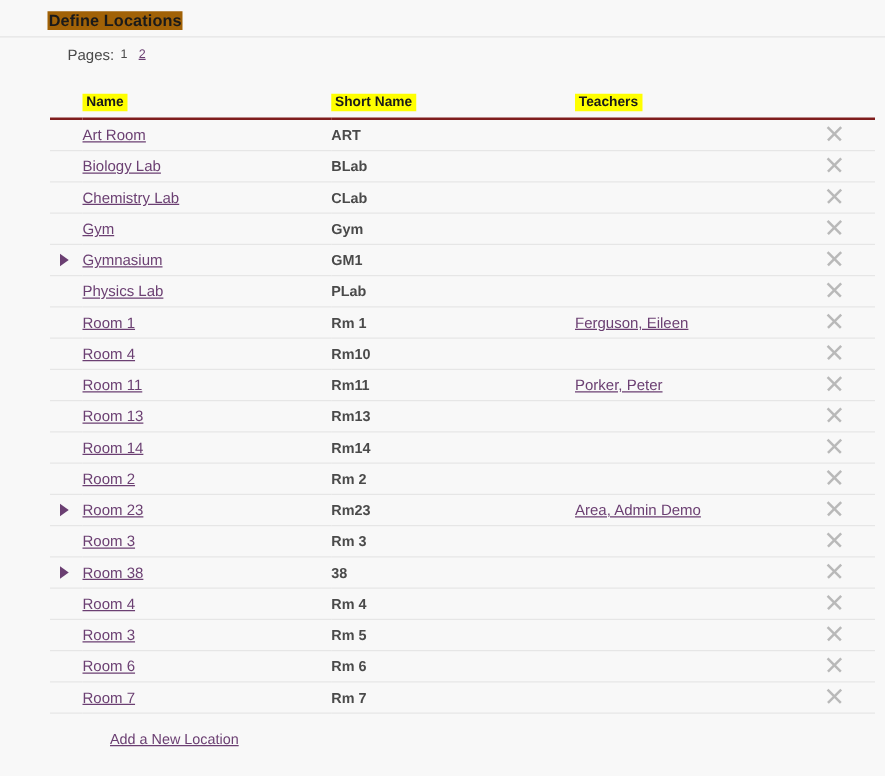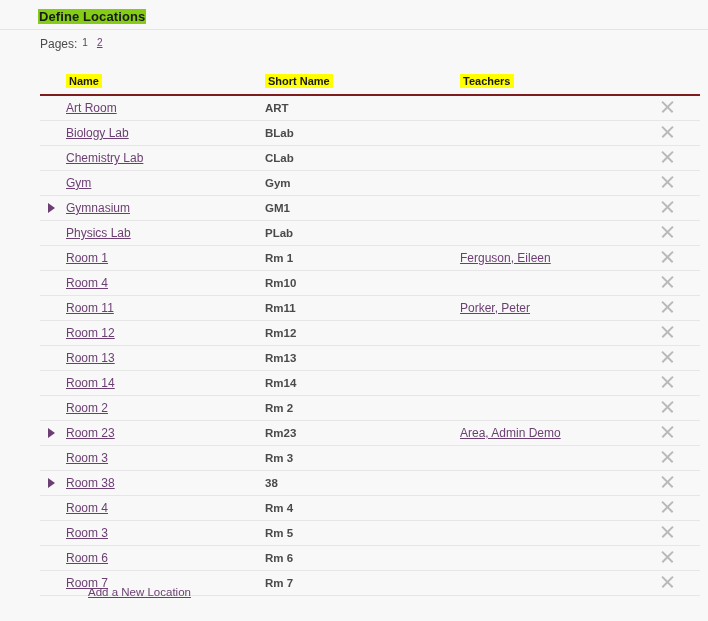--- a/index.html
+++ b/index.html
@@ -22,39 +22,39 @@
   .title-wrap {
     position: absolute;
     left: 38px;
     top: 9px;
   }
   .page-title {
     display: inline-block;
     font-size: 13px;
     font-weight: bold;
     color: #1a1a1a;
-    background: #84cc16;
+    background: #a16207;
     line-height: 15px;
     padding: 0 1px;
     letter-spacing: 0.1px;
   }
 
   .title-rule {
     position: absolute;
     left: 0px;
     top: 29px;
     width: 708px;
     height: 1px;
     background: #e4e4e4;
   }
 
   
   .pages-row {
     position: absolute;
-    left: 40px;
+    left: 54px;
     top: 37px;
     font-size: 12px;
     color: #4a4a4a;
     white-space: nowrap;
   }
   .pages-label {
     color: #4a4a4a;
   }
   .page-num {
     display: inline-block;
@@ -286,27 +286,20 @@
       </tr>
       <tr>
         <td></td>
         <td class="cell-name"><a class="lnk">Room 11</a></td>
         <td class="cell-short"><span class="short-val">Rm11</span></td>
         <td class="cell-teach"><a class="lnk">Porker, Peter</a></td>
         <td class="del-cell"><span class="del-icon"></span></td>
       </tr>
       <tr>
         <td></td>
-        <td class="cell-name"><a class="lnk">Room 12</a></td>
-        <td class="cell-short"><span class="short-val">Rm12</span></td>
-        <td class="cell-teach"></td>
-        <td class="del-cell"><span class="del-icon"></span></td>
-      </tr>
-      <tr>
-        <td></td>
         <td class="cell-name"><a class="lnk">Room 13</a></td>
         <td class="cell-short"><span class="short-val">Rm13</span></td>
         <td class="cell-teach"></td>
         <td class="del-cell"><span class="del-icon"></span></td>
       </tr>
       <tr>
         <td></td>
         <td class="cell-name"><a class="lnk">Room 14</a></td>
         <td class="cell-short"><span class="short-val">Rm14</span></td>
         <td class="cell-teach"></td>

